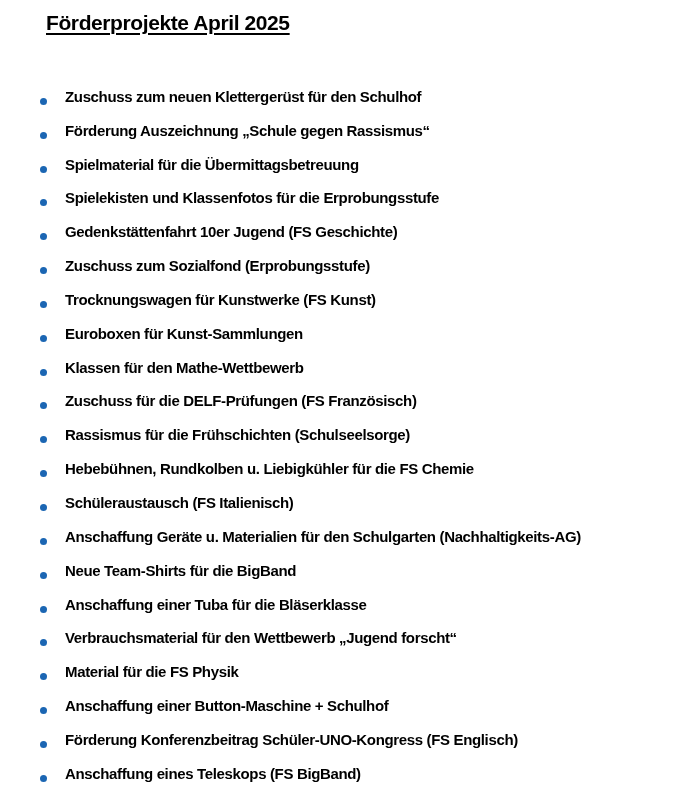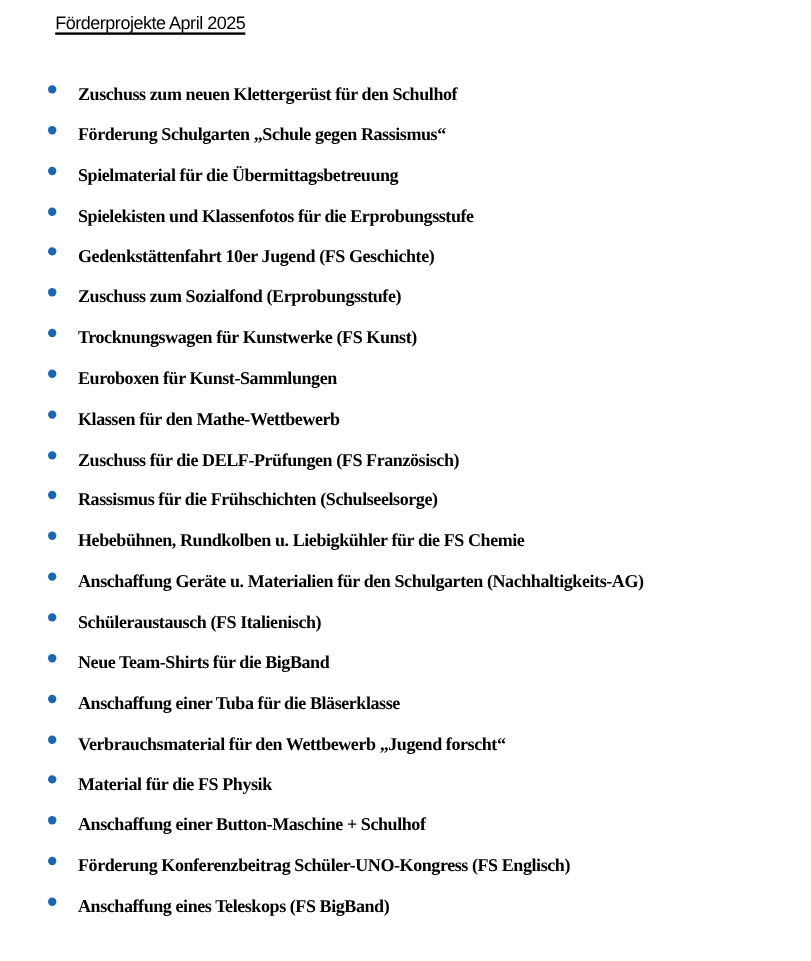--- a/index.html
+++ b/index.html
@@ -17,42 +17,41 @@
   .doc {
     position: relative;
     width: 676px;
     height: 801px;
     background: #ffffff;
   }
   .doc-title {
     position: absolute;
     left: 46px;
     top: 11px;
-    font-size: 15px;
-    font-weight: 400;
+    font-size: 21px;
+    font-weight: 700;
     letter-spacing: -0.4px;
     color: #000000;
     text-decoration: underline;
     text-underline-offset: 3px;
     text-decoration-thickness: 1.5px;
     white-space: nowrap;
   }
   .project-list {
     position: absolute;
     left: 40px;
     top: 71px;
     margin: 0;
     padding: 0;
     list-style: none;
   }
   .project-item {
     height: 33.85px;
     display: flex;
-    align-items: flex-start;
-    font-family: Liberation Serif, serif;
+    align-items: flex-end;
   }
   .bullet {
     flex: none;
     width: 7px;
     height: 7px;
     border-radius: 50%;
     background: var(--bullet-color, #1B66B3);
     margin-right: 18px;
   }
   .project-text {
@@ -70,21 +69,21 @@
   <div class="doc-title">Förderprojekte April 2025</div>
 
   <ul class="project-list">
   <li class="project-item">
     <span class="bullet"></span>
     <span class="project-text">Zuschuss zum neuen Klettergerüst für den Schulhof</span>
   </li>
 
   <li class="project-item">
     <span class="bullet"></span>
-    <span class="project-text">Förderung Schulgarten „Schule gegen Rassismus“</span>
+    <span class="project-text">Förderung Auszeichnung „Schule gegen Rassismus“</span>
   </li>
 
   <li class="project-item">
     <span class="bullet"></span>
     <span class="project-text">Spielmaterial für die Übermittagsbetreuung</span>
   </li>
 
   <li class="project-item">
     <span class="bullet"></span>
     <span class="project-text">Spielekisten und Klassenfotos für die Erprobungsstufe</span>
@@ -125,26 +124,26 @@
     <span class="project-text">Rassismus für die Frühschichten (Schulseelsorge)</span>
   </li>
 
   <li class="project-item">
     <span class="bullet"></span>
     <span class="project-text">Hebebühnen, Rundkolben u. Liebigkühler für die FS Chemie</span>
   </li>
 
   <li class="project-item">
     <span class="bullet"></span>
-    <span class="project-text">Anschaffung Geräte u. Materialien für den Schulgarten (Nachhaltigkeits-AG)</span>
+    <span class="project-text">Schüleraustausch (FS Italienisch)</span>
   </li>
 
   <li class="project-item">
     <span class="bullet"></span>
-    <span class="project-text">Schüleraustausch (FS Italienisch)</span>
+    <span class="project-text">Anschaffung Geräte u. Materialien für den Schulgarten (Nachhaltigkeits-AG)</span>
   </li>
 
   <li class="project-item">
     <span class="bullet"></span>
     <span class="project-text">Neue Team-Shirts für die BigBand</span>
   </li>
 
   <li class="project-item">
     <span class="bullet"></span>
     <span class="project-text">Anschaffung einer Tuba für die Bläserklasse</span>

